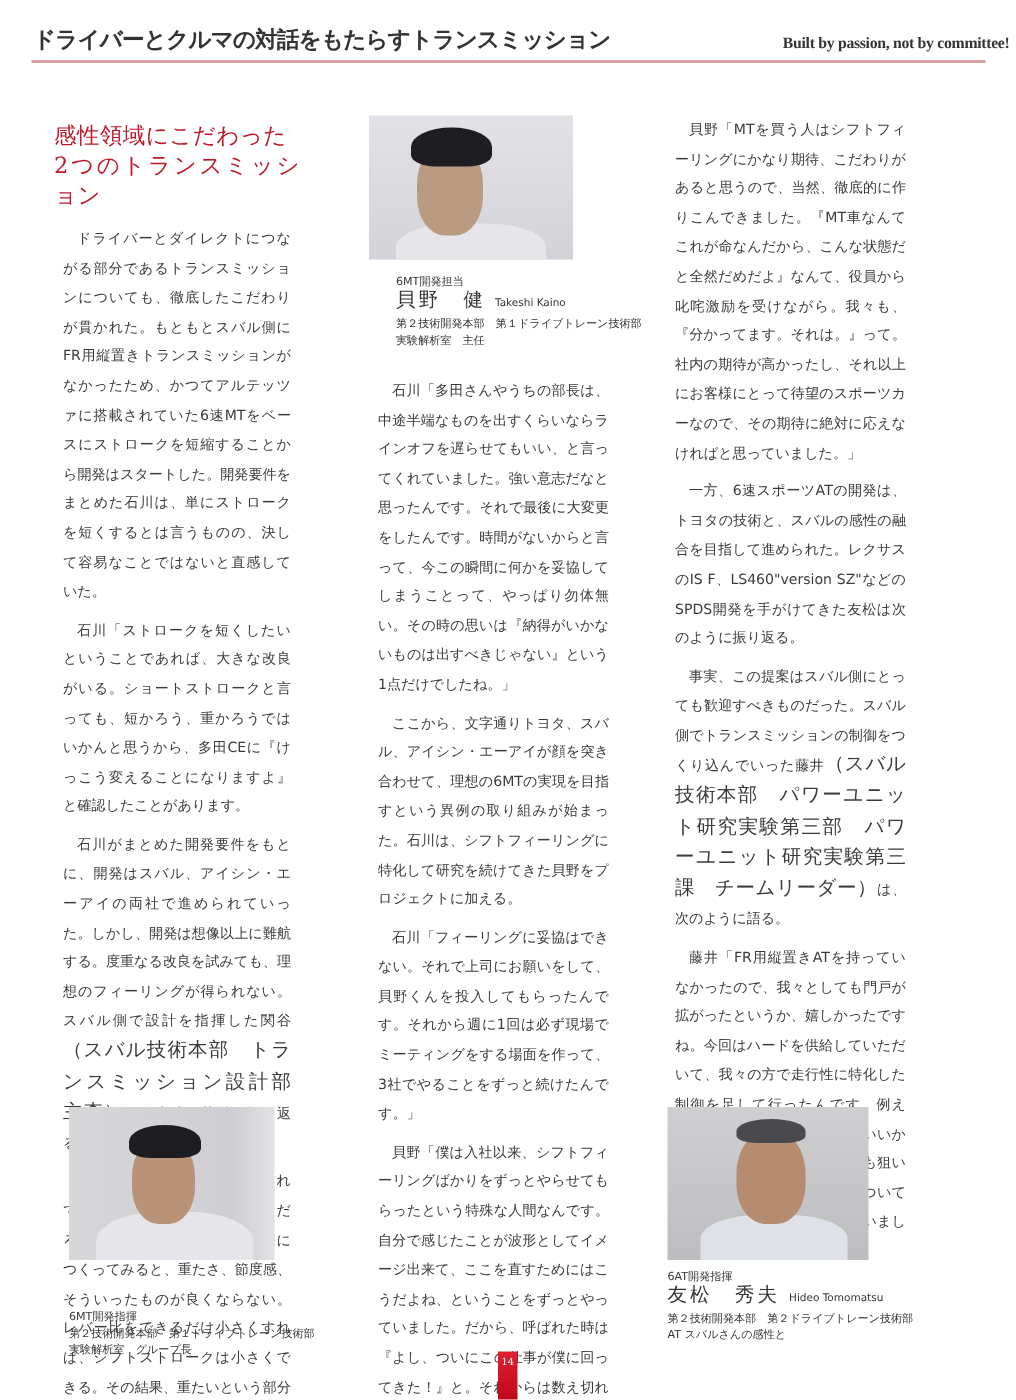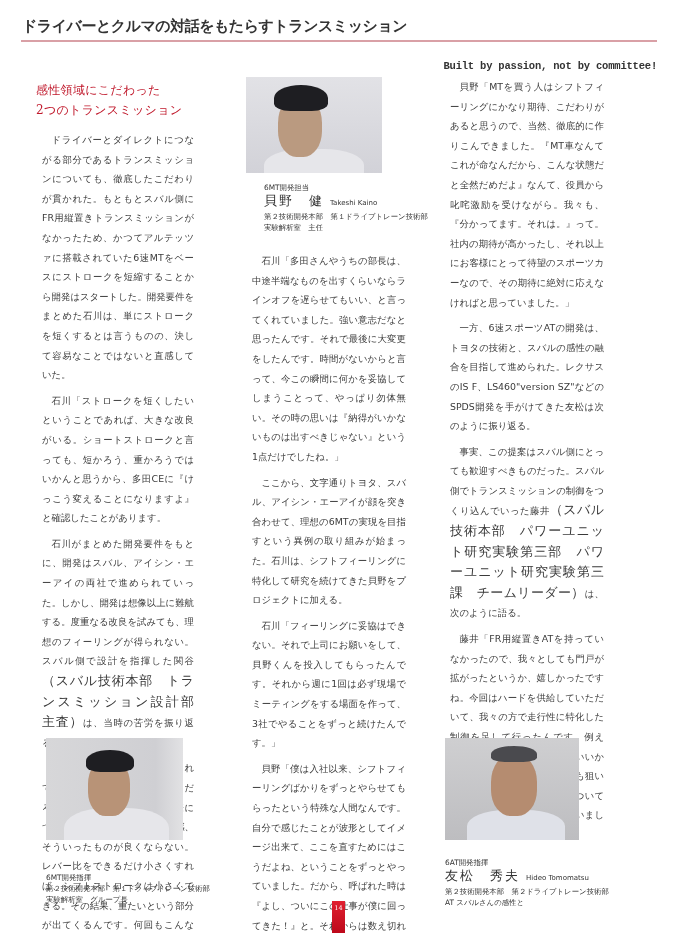--- a/index.html
+++ b/index.html
@@ -1,31 +1,31 @@
 <!DOCTYPE html>
 <html><head>
 <meta charset="utf-8">
 <style>
   html, body { margin:0; padding:0; background:#fff; }
   body { width:677px; height:933px; position:relative; overflow:hidden;
          font-family:"DejaVu Sans", sans-serif; color:#3a3a3a; }
   .header-title { position:absolute; left:22px; top:17px; font-family:"DejaVu Serif", serif;
          font-size:15px; color:#333; letter-spacing:-0.5px;font-weight:bold; }
-  .header-tagline { position:absolute; right:20px; top:24px; font-family:Liberation Mono, monospace;
-         font-weight:bold; font-size:10.5px; color:#333; letter-spacing:-0.2px;margin-top:36px; }
+  .header-tagline { position:absolute; right:4px; top:24px; font-family:Liberation Serif, serif;
+         font-weight:bold; font-size:10.5px; color:#333; letter-spacing:-0.2px; }
   .header-rule { position:absolute; left:21px; right:20px; top:40px; height:2px; background:#d9a0a6; }
 
   .col { position:absolute; font-size:9.4px; line-height:19.6px; text-align:justify; }
   .col p { margin:6px; text-indent:1em; }
   .col .small { font-size:13px; }
   .col1 { left:36px; top:80px; width:164px; }
   .col2 { left:246px; top:245px; width:166px; }
   .col3 { left:444px; top:71px; width:166px; }
 
-  .section-heading { font-family:"DejaVu Serif", serif; color:#c0182b; font-size:12px;
+  .section-heading { font-family:"DejaVu Serif", serif; color:#c0182b; font-size:15px;
          line-height:20px; margin:0 0 10px 0; font-weight:normal; letter-spacing:0.3px; }
 
   .photo { position:absolute; background:linear-gradient(#dcdcdc,#c9c9cb); overflow:hidden; }
   .photo .face { position:absolute; border-radius:45% 45% 42% 42%; background:#b89377; }
   .photo .hair { position:absolute; border-radius:50% 50% 30% 30%; background:#1e1e22; }
   .photo .body { position:absolute; border-radius:40% 40% 0 0; background:#e6e6ea; }
 
   .caption { position:absolute; font-size:7.4px; line-height:11px; color:#333; }
   .caption .role { font-size:7.4px; }
   .caption .name { font-size:13px; line-height:16px; letter-spacing:2px; }
@@ -89,20 +89,20 @@
   <p>一方、6速スポーツATの開発は、トヨタの技術と、スバルの感性の融合を目指して進められた。レクサスのIS F、LS460"version SZ"などのSPDS開発を手がけてきた友松は次のように振り返る。</p>
   <p><span>事実、この提案はスバル側にとっても歓迎すべきものだった。スバル側でトランスミッションの制御をつくり込んでいった藤井</span><span class="small">（スバル技術本部　パワーユニット研究実験第三部　パワーユニット研究実験第三課　チームリーダー）</span><span>は、次のように語る。</span></p>
   <p>藤井「FR用縦置きATを持っていなかったので、我々としても門戸が拡がったというか、嬉しかったですね。今回はハードを供給していただいて、我々の方で走行性に特化した制御を足して行ったんです。例えば、若干ショックを出してもいいから、あえて変速感を出すことも狙いました。ですから仕上がりについては、トヨタも率直に驚かれていましたね。」</p>
 </div>
 
 <div class="photo" style="left:445px;top:738px;width:134px;height:102px;background:linear-gradient(#cfcfd1,#bdbdc0);">
   <div class="body" style="left:22px;top:72px;width:98px;height:40px;background:#dfe1e8;"></div>
   <div class="face" style="left:46px;top:16px;width:46px;height:62px;background:#b58c70;"></div>
   <div class="hair" style="left:46px;top:8px;width:46px;height:16px;background:#4a4a4e;"></div>
 </div>
-<div class="caption" style="left:445px;top:845px;width:190px;margin-top:12px;">
+<div class="caption" style="left:445px;top:845px;width:190px;">
   <div class="role">6AT開発指揮</div>
   <div class="name"><span>友松　秀夫</span><span class="roman">Hideo Tomomatsu</span></div>
   <div>第２技術開発本部　第２ドライブトレーン技術部</div>
   <div>AT スバルさんの感性と</div>
 </div>
 
 <div class="page-number">14</div>
 
 </body></html>

